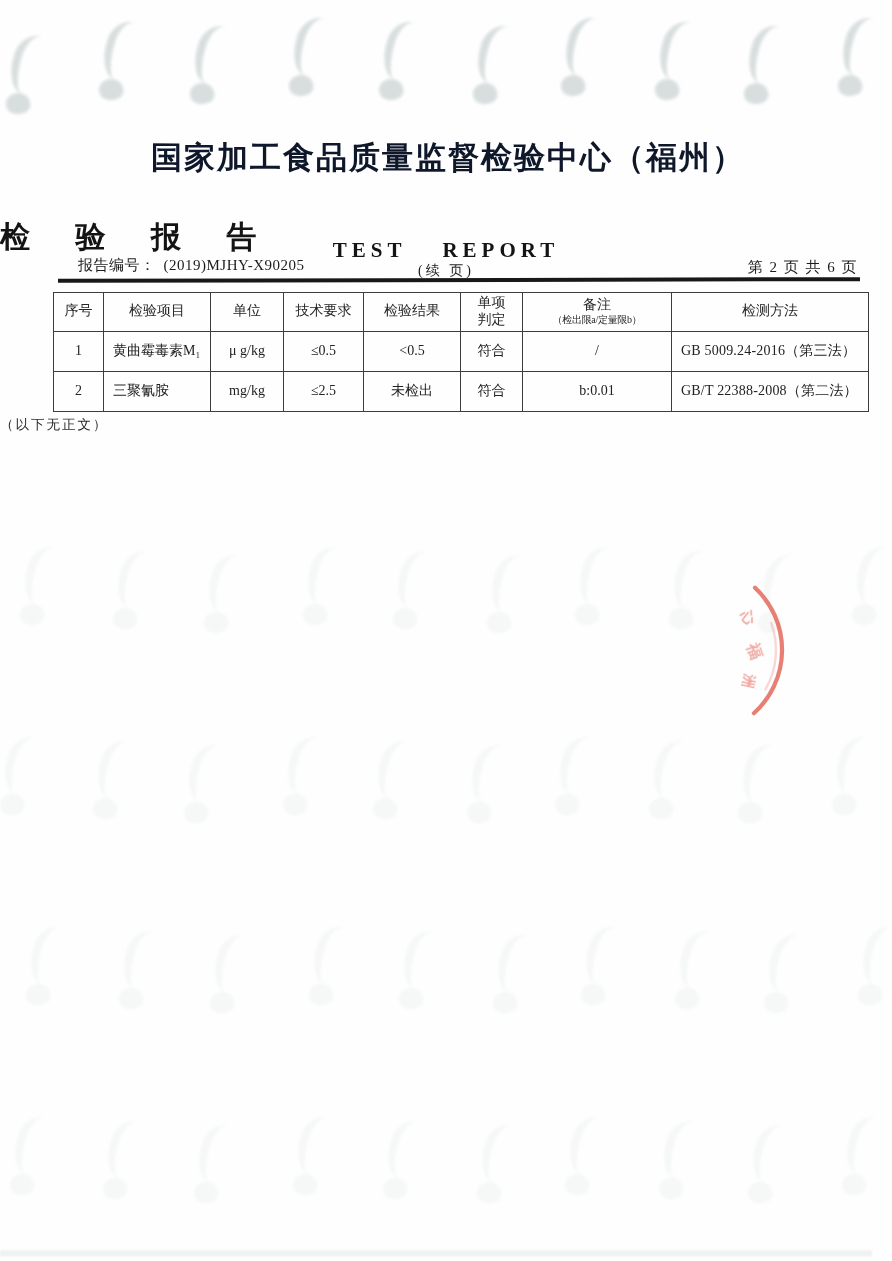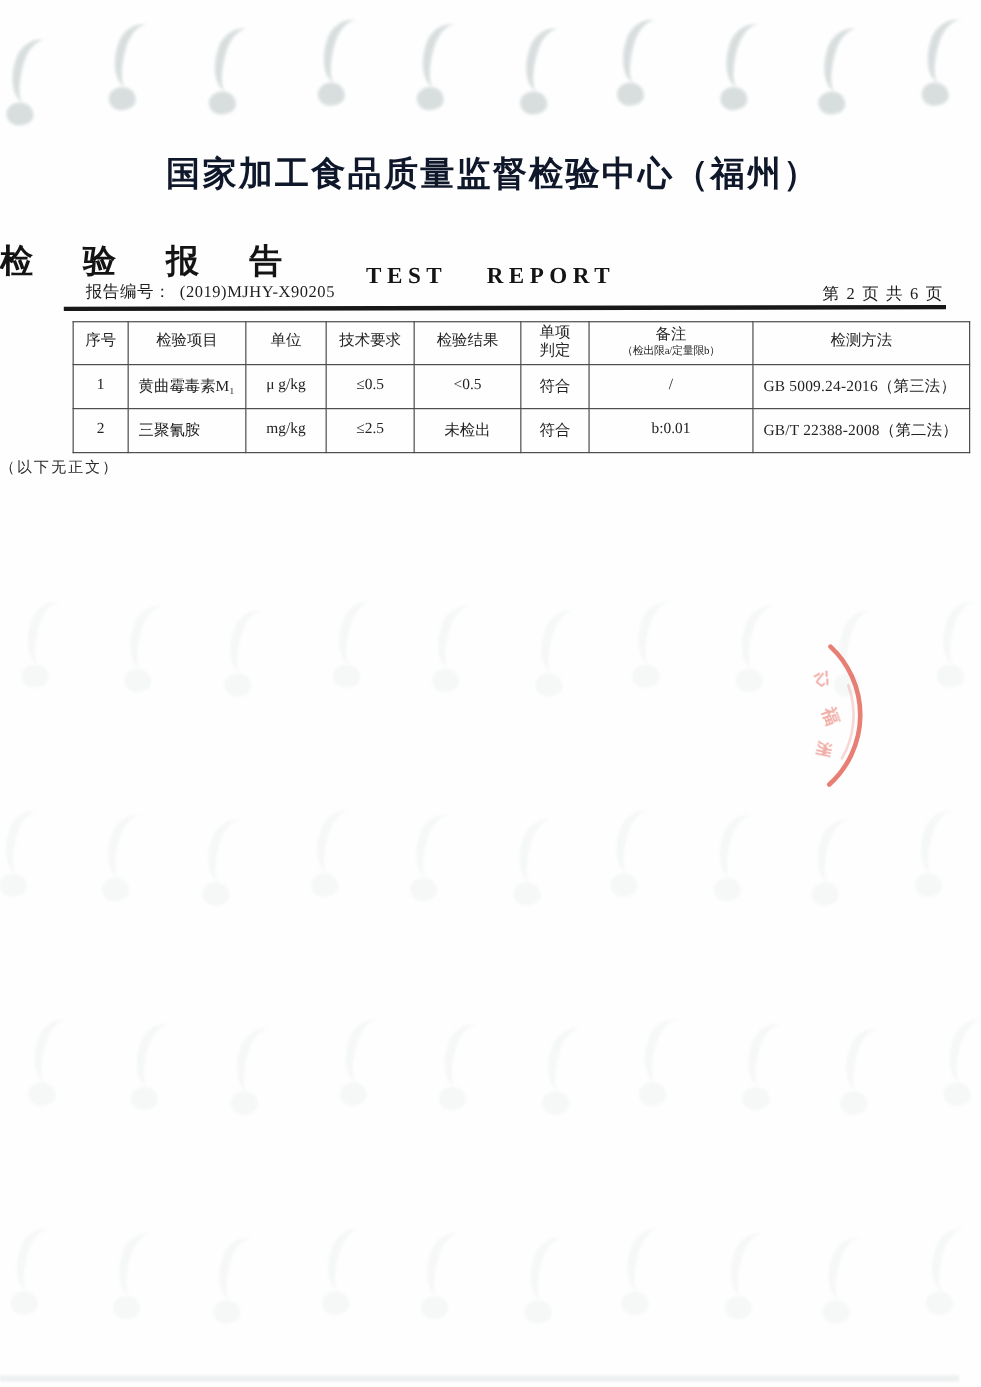--- a/index.html
+++ b/index.html
@@ -49,21 +49,21 @@
   .continuation { position:absolute; left:0; right:0; top:6px; text-align:center; font-size:14px; letter-spacing:3px; }
   .page-info { position:absolute; right:34px; top:2px; letter-spacing:1.5px; }
 
   .thick-rule {
     position:absolute; left:58px; top:278px; width:802px; height:4px;
     background:#181818; transform:rotate(-0.12deg);
   }
 
   
   table.result-table {
-    position:absolute; left:66px; top:292px; width:815px;
+    position:absolute; left:53px; top:292px; width:815px;
     border-collapse:collapse; table-layout:fixed;
     font-size:14px; color:#222;
   }
   .result-table th, .result-table td {
     border:1.4px solid #3c3c3c; text-align:center; vertical-align:middle;
     padding:2px 3px; font-weight:400;
   }
   .result-table thead tr { height:37px; }
   .result-table tbody tr { height:40px; }
   .result-table th { font-size:14px; color:#262626; }
@@ -151,20 +151,21 @@
     </div>
 
   <div class="org-cn">国家加工食品质量监督检验中心（福州）</div>
   <div class="title-cn">检 验 报 告</div>
   <div class="title-en">TEST REPORT</div>
 
   <div class="meta-row">
     <span class="report-no">
       <span>报告编号：</span><span class="report-no-value">(2019)MJHY-X90205</span>
     </span>
+    <span class="continuation">(续 页)</span>
     <span class="page-info">第 2 页  共 6 页</span>
   </div>
 
   <div class="thick-rule"></div>
 
   <table class="result-table">
     <colgroup>
       <col style="width:50px">
         <col style="width:107px">
         <col style="width:73px">

